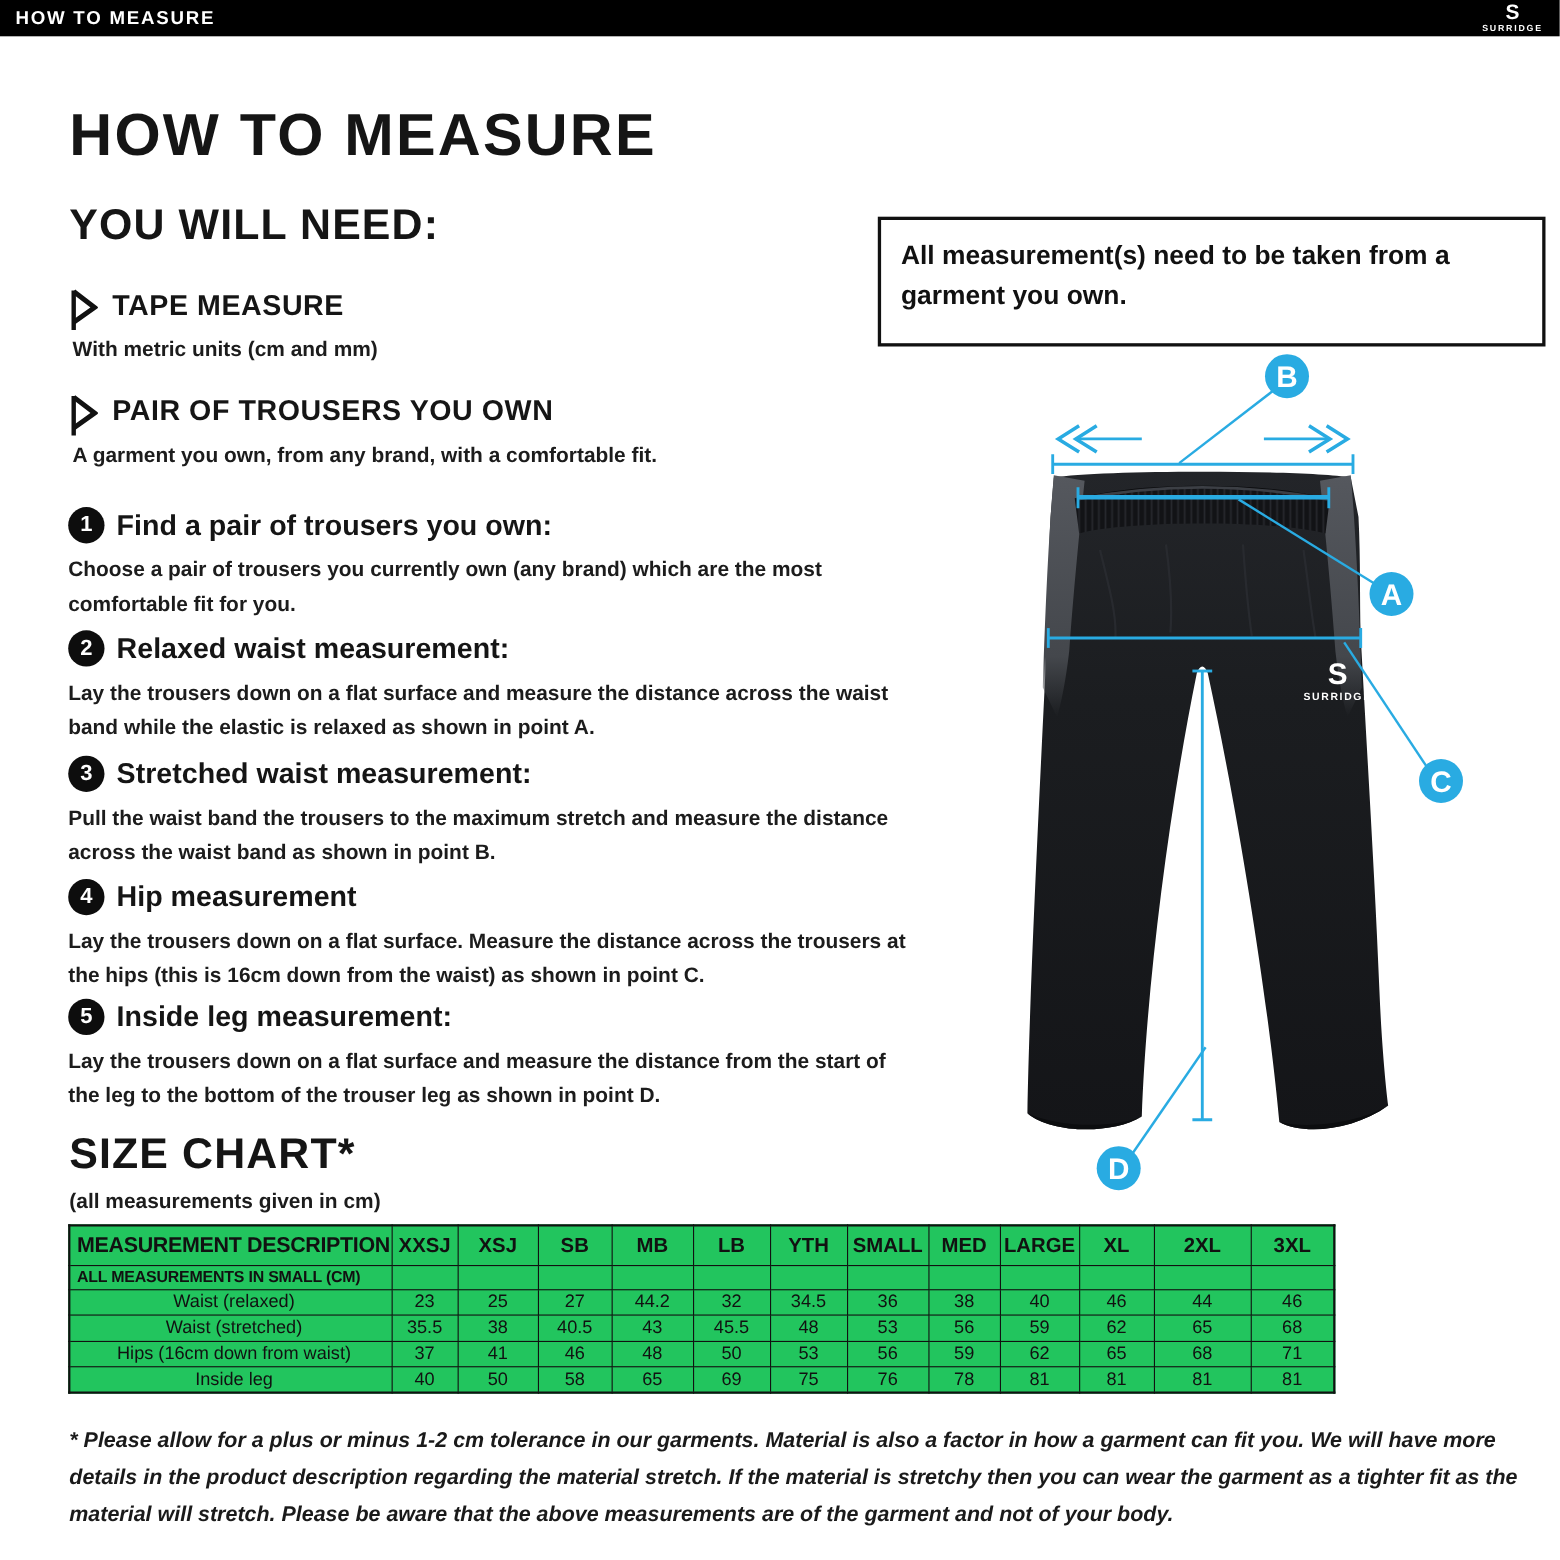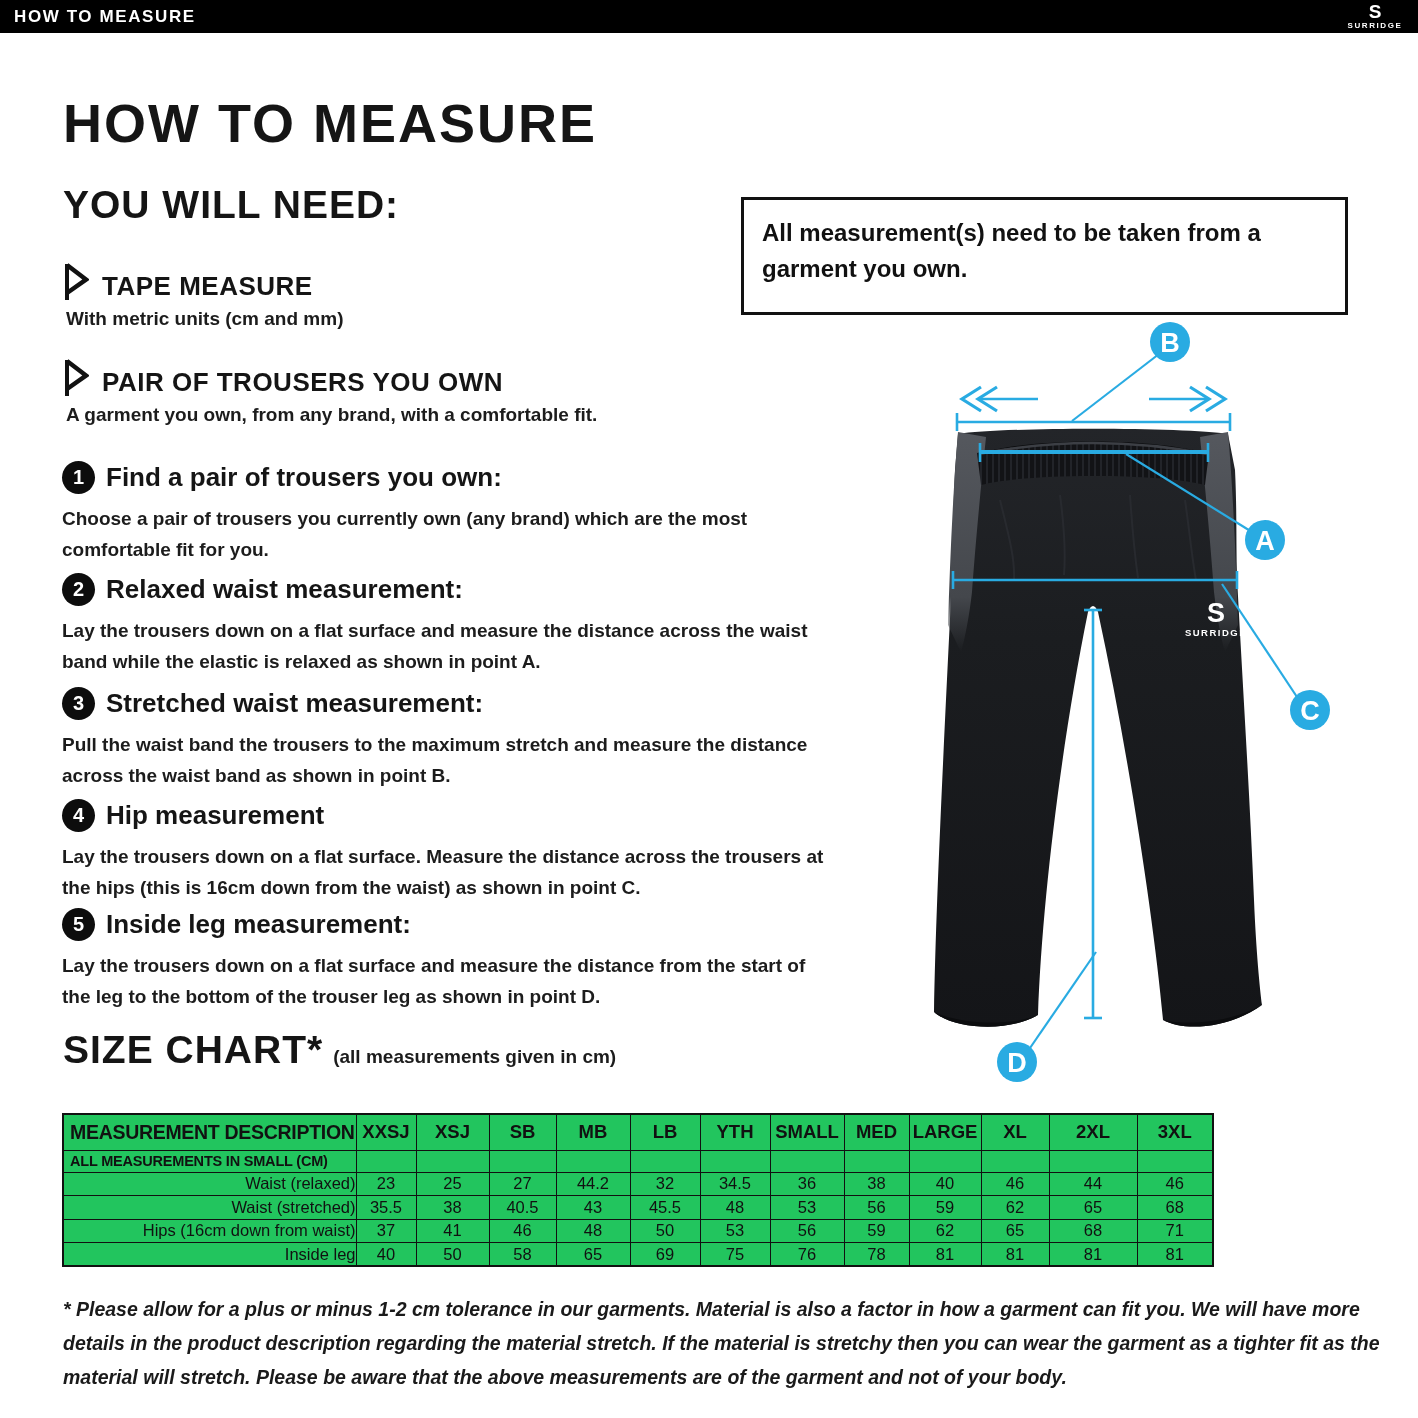--- a/index.html
+++ b/index.html
@@ -34,29 +34,29 @@
     position:absolute; left:63px; top:92px;
     font-size:54px; font-weight:700; letter-spacing:2px; color:#151515;
   }
   .ywn {
     position:absolute; left:63px; top:183px;
     font-size:39px; font-weight:700; letter-spacing:1px; color:#151515;text-align:right;
   }
 
   
   .need-item { position:absolute; left:62px; }
-  .need-item .row { display:flex; align-items:flex-end; gap:13px; }
+  .need-item .row { display:flex; align-items:flex-start; gap:13px; }
   .need-label { font-size:26px; font-weight:700; letter-spacing:0.5px; color:#151515; }
   .need-desc  { font-size:19px; font-weight:700; color:#1c1c1c; margin-top:6px; margin-left:4px; }
   .ni-1 { top:262px; }
   .ni-2 { top:358px; }
 
   
   .notice {
-    position:absolute; left:741px; top:197px; width:607px; height:118px;
+    position:absolute; left:798px; top:197px; width:607px; height:118px;
     border:3px solid #111; background:#fff; padding:15px 18px;
   }
   .notice-text { font-size:24px; font-weight:700; line-height:36px; color:#111; }
 
   
   .step { position:absolute; left:62px; width:775px; }
   .step-head { display:flex; align-items:center; gap:11px; }
   .badge {
     width:33px; height:33px; border-radius:50%; background:#0d0d0d; flex:0 0 33px;
     display:flex; align-items:center; justify-content:center;
@@ -66,21 +66,21 @@
   .step-body { margin-top:9px; font-size:19px; font-weight:700; color:#1c1c1c; line-height:31px; }
   .st-1 { top:461px; }
   .st-2 { top:573px; }
   .st-3 { top:687px; }
   .st-4 { top:799px; }
   .st-5 { top:908px; }
 
   
   .sc-head {
     position:absolute; left:63px; top:1028px;
-    display:flex; align-items:baseline; gap:10px;
+    display:flex; align-items:baseline; gap:10px;flex-direction:column;
   }
   .sc-title { font-size:39px; font-weight:700; letter-spacing:1px; color:#151515; }
   .sc-sub { font-size:19px; font-weight:700; color:#1c1c1c; }
 
   table.size-chart {
     position:absolute; left:62px; top:1113px; width:1151px;
     border-collapse:collapse; table-layout:fixed;
     background:#22c55e;
   }
   table.size-chart td, table.size-chart th {
@@ -88,21 +88,21 @@
     overflow:hidden; white-space:nowrap;
   }
   table.size-chart { border:2.5px solid #111; }
   tr.hdr th { height:36px; font-size:18.5px; font-weight:700; color:#111; }
   tr.hdr th.desc { text-align:left; padding-left:6px; font-size:19.5px; letter-spacing:-0.3px; }
   tr.metric td { height:22px; }
   tr.metric td.desc {
     text-align:left; padding-left:6px; font-size:14.5px; font-weight:700; letter-spacing:-0.2px;
   }
   tr.data td { height:23.5px; font-size:16.5px; font-weight:400; color:#111; }
-  tr.data td.desc { text-align:right; padding-left:6px; }
+  tr.data td.desc { text-align:center; padding-left:6px; }
 
   
   .footnote {
     position:absolute; left:63px; top:1292px; width:1330px;
     font-size:19.5px; font-weight:700; font-style:italic;
     line-height:34px; color:#1a1a1a;
   }
 
   
   .diagram { position:absolute; left:905px; top:315px; width:450px; height:790px; }

